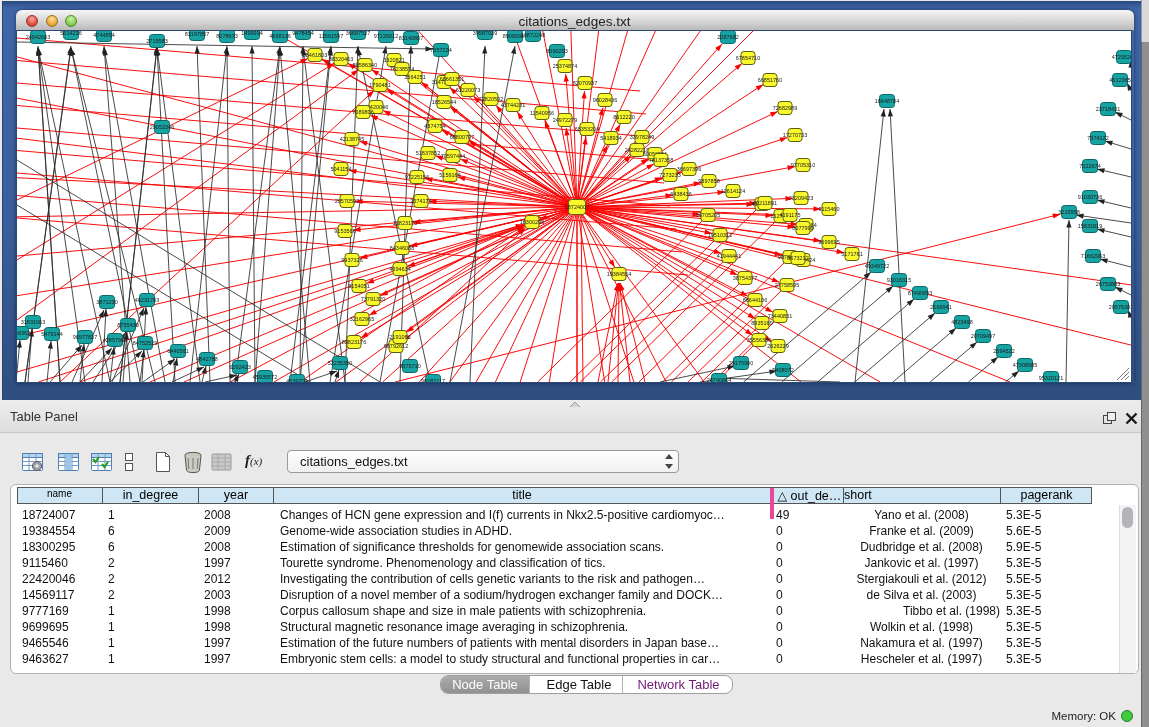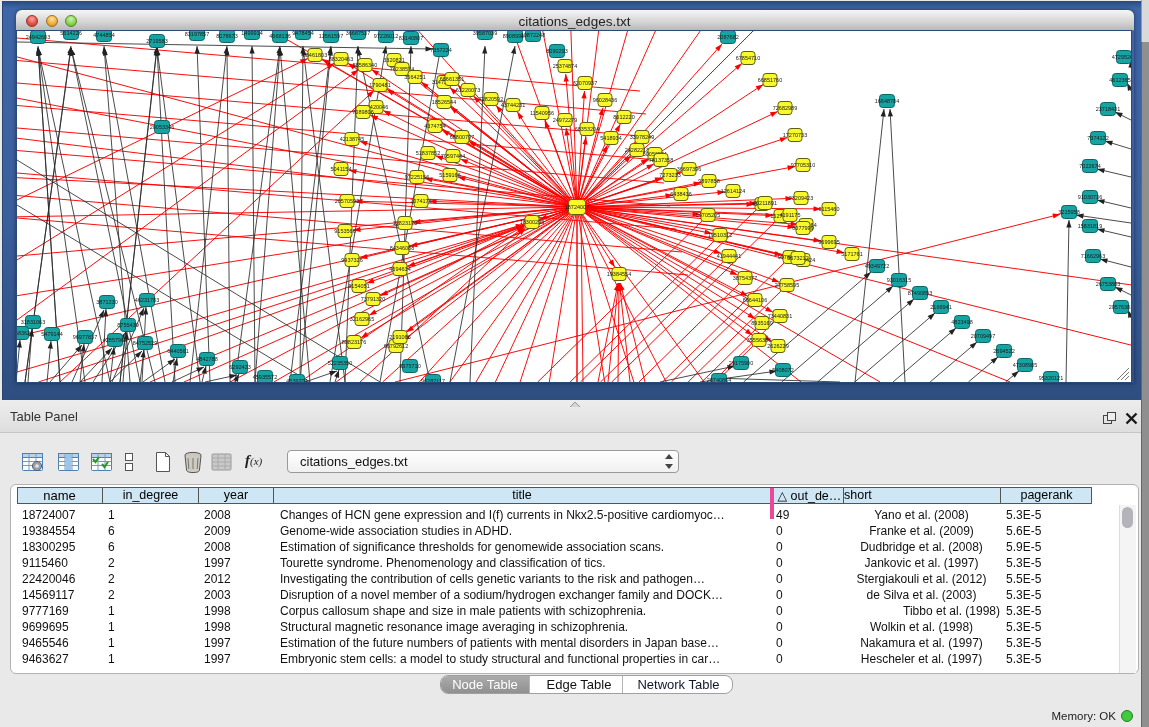--- a/index.html
+++ b/index.html
@@ -812,21 +812,21 @@
 
 <div style="position:absolute;left:287px;top:450px;width:392px;height:23px;background:linear-gradient(#fff,#f0f0f0);border:1px solid #9a9a9a;border-radius:4px;font-size:13px;color:#111;line-height:21px;padding-left:12px;">citations_edges.txt</div>
 <svg style="position:absolute;left:663px;top:453px" width="12" height="17" viewBox="0 0 12 17">
     <path d="M6 1 L10 6 L2 6 Z" fill="#444"></path>
     <path d="M6 16 L10 11 L2 11 Z" fill="#444"></path>
   </svg>
 
 <div style="position:absolute;left:10px;top:484px;width:1129px;height:190px;background:#fff;border:1px solid #b2b2b2;border-radius:6px;overflow:hidden;"></div>
 
 <div style="position:absolute;left:17px;top:487px;width:1075px;height:17px;background:#cfe7f5;border:1px solid #555;"></div>
-<div class="hdr" style="position:absolute;left:17px;top:488px;width:85px;text-align:center;font-size:13px;">name</div>
+<div class="hdr" style="position:absolute;left:17px;top:488px;width:85px;text-align:center;font-size:10px;">name</div>
 <div class="hdr" style="position:absolute;left:102px;top:488px;width:96px;text-align:center;font-size:12.5px;border-left:1px solid #555;height:15px;">in_degree</div>
 <div class="hdr" style="position:absolute;left:198px;top:488px;width:75px;text-align:center;font-size:12.5px;border-left:1px solid #555;height:15px;">year</div>
 <div class="hdr" style="position:absolute;left:273px;top:488px;width:497px;text-align:center;font-size:12.5px;border-left:1px solid #555;height:15px;">title</div>
 <div class="hdr" style="position:absolute;left:770px;top:488px;width:73px;font-size:12.5px;border-left:4px solid #ec4899;height:31px;">&nbsp;△ out_de…</div>
 <div class="hdr" style="position:absolute;left:843px;top:488px;width:157px;font-size:12.5px;border-left:1px solid #555;height:15px;">short</div>
 <div class="hdr" style="position:absolute;left:1000px;top:488px;width:92px;text-align:center;font-size:12.5px;border-left:1px solid #555;height:15px;">pagerank</div>
 <div class="cell" style="left:22px;top:507px;width:78px">18724007</div>
 <div class="cell" style="left:108px;top:507px">1</div>
 <div class="cell" style="left:204px;top:507px">2008</div>
 <div class="cell" style="left:280px;top:507px;width:488px">Changes of HCN gene expression and I(f) currents in Nkx2.5-positive cardiomyoc…</div>
@@ -896,16 +896,16 @@
 <div class="cell" style="left:776px;top:651px">0</div>
 <div class="cell" style="left:843px;top:651px;width:157px;text-align:center">Hescheler et al. (1997)</div>
 <div class="cell" style="left:1006px;top:651px">5.3E-5</div>
 
 <div style="position:absolute;left:1119px;top:505px;width:17px;height:168px;background:#f4f4f4;border-left:1px solid #ddd;"></div>
 <div style="position:absolute;left:1122px;top:507px;width:11px;height:21px;background:#b3b3b9;border-radius:6px;"></div>
 
 <div style="position:absolute;left:429px;top:675px;width:293px;height:19px;border:1px solid #a0a0a0;border-radius:8px;background:#fff;overflow:hidden;margin-left:11px;">
 <div style="position:absolute;left:0;top:0;width:88px;height:19px;background:linear-gradient(#ababab,#8d8d8d);color:#fff;text-align:center;font-size:13px;line-height:18px;">Node Table</div>
 <div style="position:absolute;left:88px;top:0;width:93px;height:19px;color:#111;text-align:center;font-size:13px;line-height:18px;border-left:1px solid #b5b5b5;padding-left:6px;">Edge Table</div>
-<div style="position:absolute;left:181px;top:0;width:112px;height:19px;color:#0f172a;text-align:center;font-size:13px;line-height:18px;border-left:1px solid #b5b5b5;">Network Table</div>
+<div style="position:absolute;left:181px;top:0;width:112px;height:19px;color:#701a75;text-align:center;font-size:13px;line-height:18px;border-left:1px solid #b5b5b5;">Network Table</div>
 </div>
 
 <div style="position:absolute;left:1040px;top:710px;width:76px;text-align:right;font-size:11.5px;color:#222;">Memory: OK</div>
 <div style="position:absolute;left:1121px;top:710px;width:12px;height:12px;border-radius:50%;background:#3ecb3e;border:1px solid #2a7a2a;"></div>
 </body></html>

